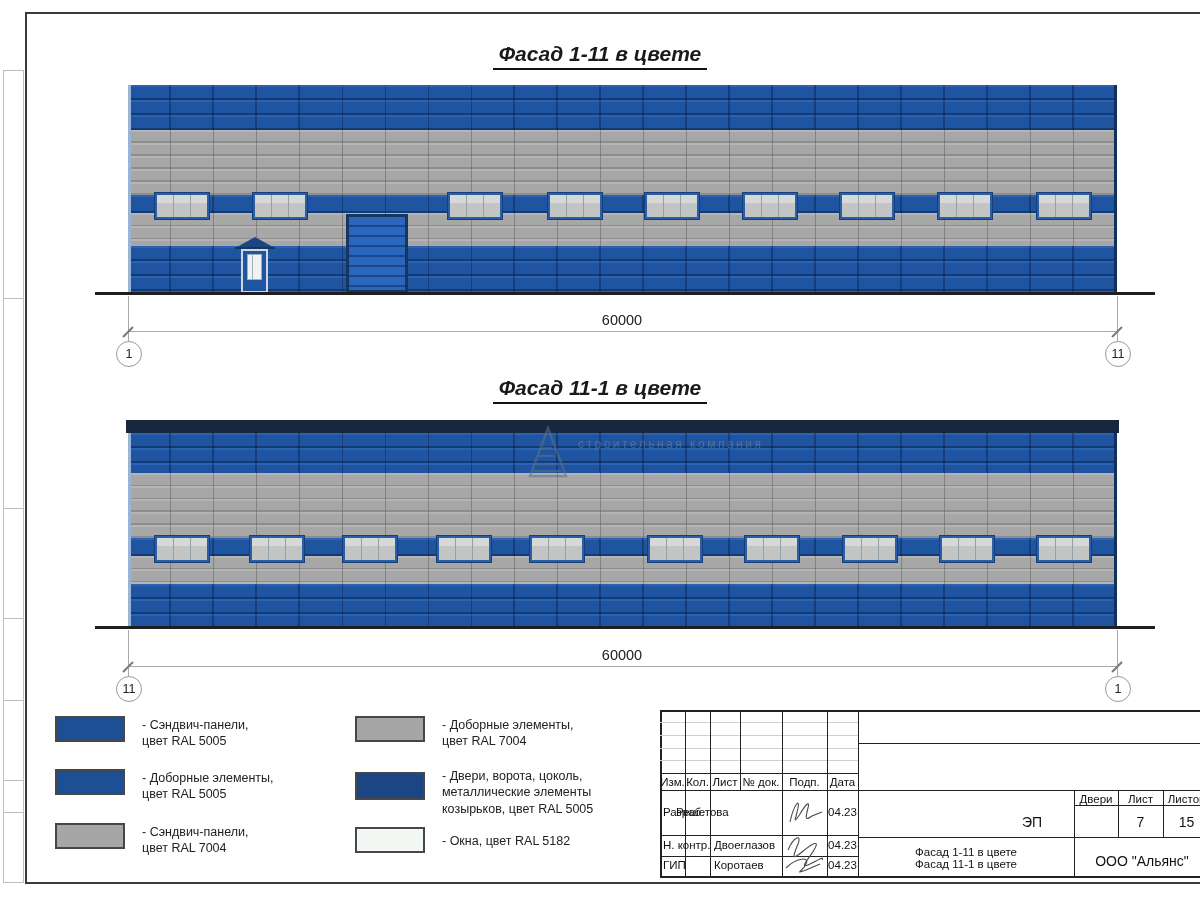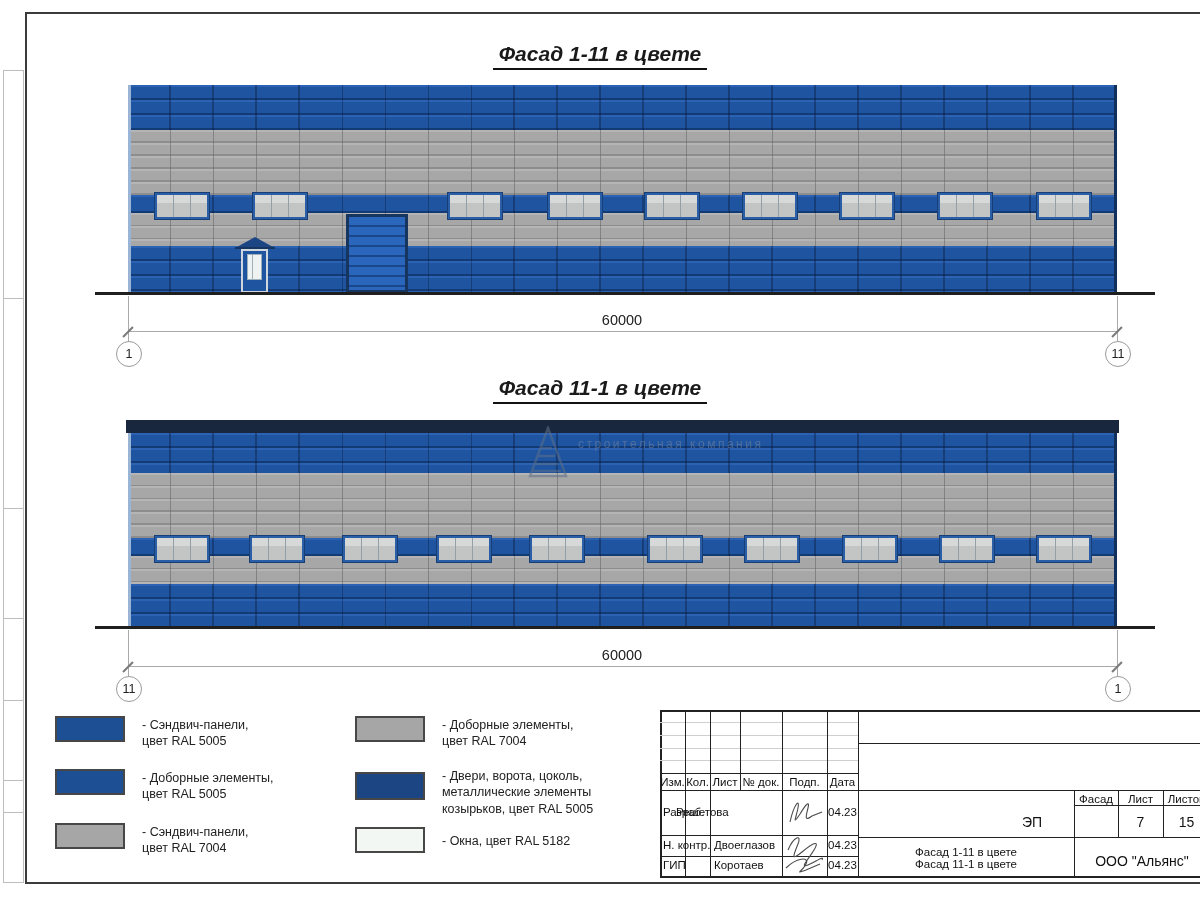--- a/index.html
+++ b/index.html
@@ -361,21 +361,21 @@
   <div class="abs tb-text c" style="left:827px;top:859px;width:31px;">04.23</div>
 
   <svg class="abs sig-svg" style="left:784px;top:792px;" width="42" height="42">
     <path d="M6 30 C10 12, 16 6, 14 16 C12 26, 8 34, 16 22 C22 12, 26 8, 24 16 C22 24, 20 30, 28 24 L38 20"></path>
   </svg>
   <svg class="abs sig-svg" style="left:780px;top:830px;" width="48" height="46">
     <path d="M8 20 C14 6, 22 4, 18 14 C14 24, 10 32, 22 22 C34 12, 40 10, 34 20 C28 30, 18 40, 30 34 C40 29, 44 26, 42 30"></path>
     <path d="M6 38 C16 28, 30 26, 26 34 C22 42, 14 44, 26 40 L40 34"></path>
   </svg>
 
-  <div class="abs tb-text c" style="left:1074px;top:793px;width:44px;">Фасад</div>
+  <div class="abs tb-text c" style="left:1074px;top:793px;width:44px;">Двери</div>
   <div class="abs tb-text c" style="left:1118px;top:793px;width:45px;">Лист</div>
   <div class="abs tb-text c" style="left:1163px;top:793px;width:47px;">Листов</div>
   <div class="abs tb-text c tb-big" style="left:1010px;top:814px;width:44px;">ЭП</div>
   <div class="abs tb-text c tb-big" style="left:1118px;top:814px;width:45px;">7</div>
   <div class="abs tb-text c tb-big" style="left:1163px;top:814px;width:47px;">15</div>
 
   <div class="abs tb-text c pre" style="left:858px;top:846px;width:216px;">Фасад 1-11 в цвете
 Фасад 11-1 в цвете</div>
   <div class="abs tb-text c tb-big" style="left:1074px;top:853px;width:136px;">ООО "Альянс"</div>
 </div>

